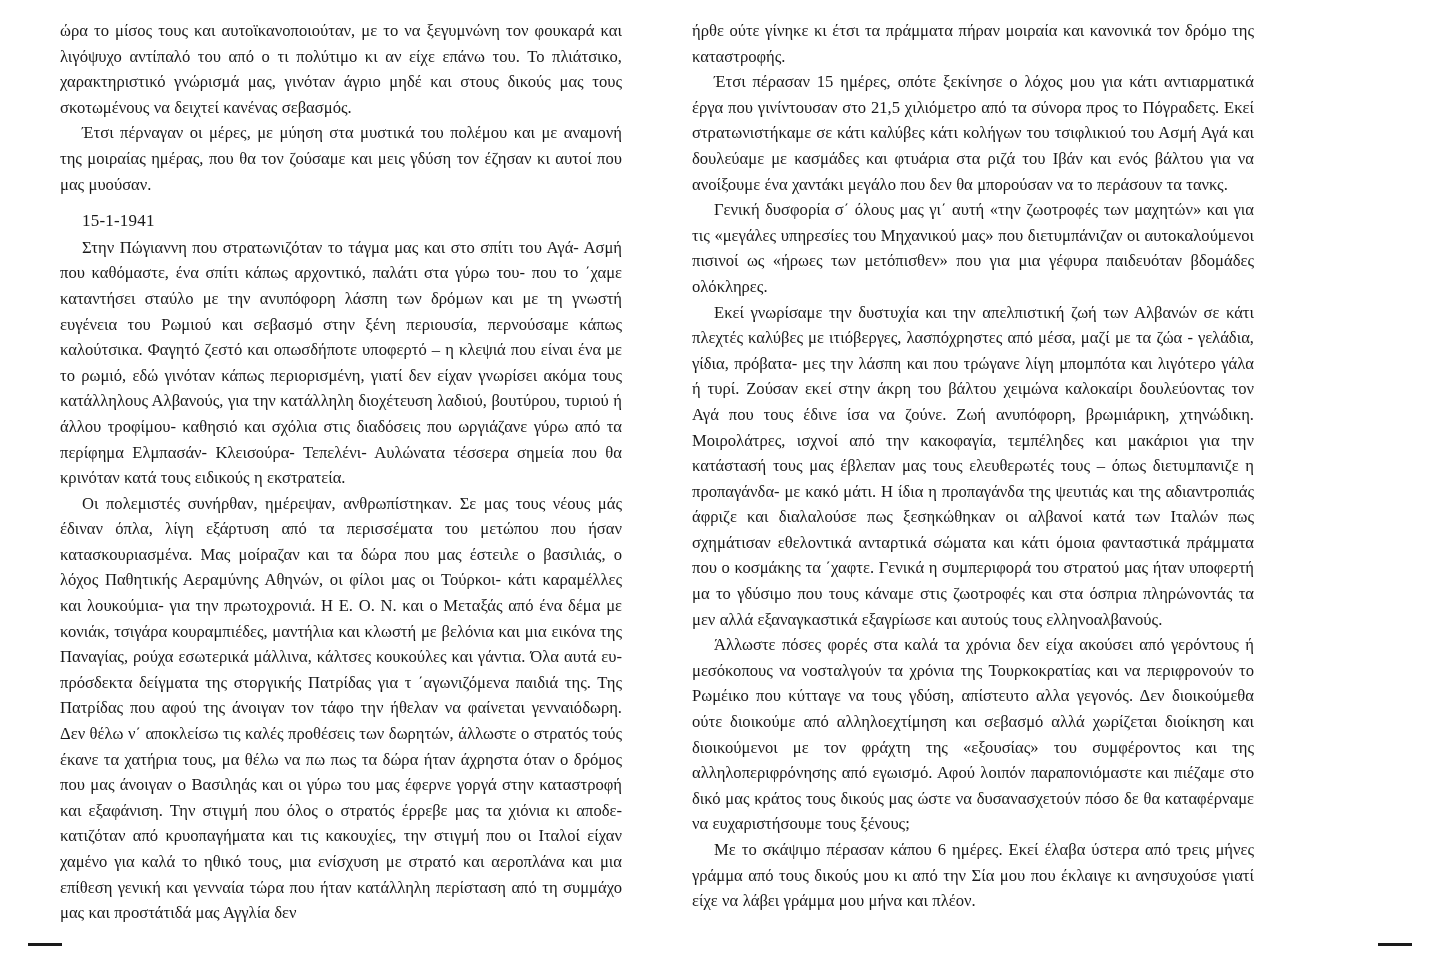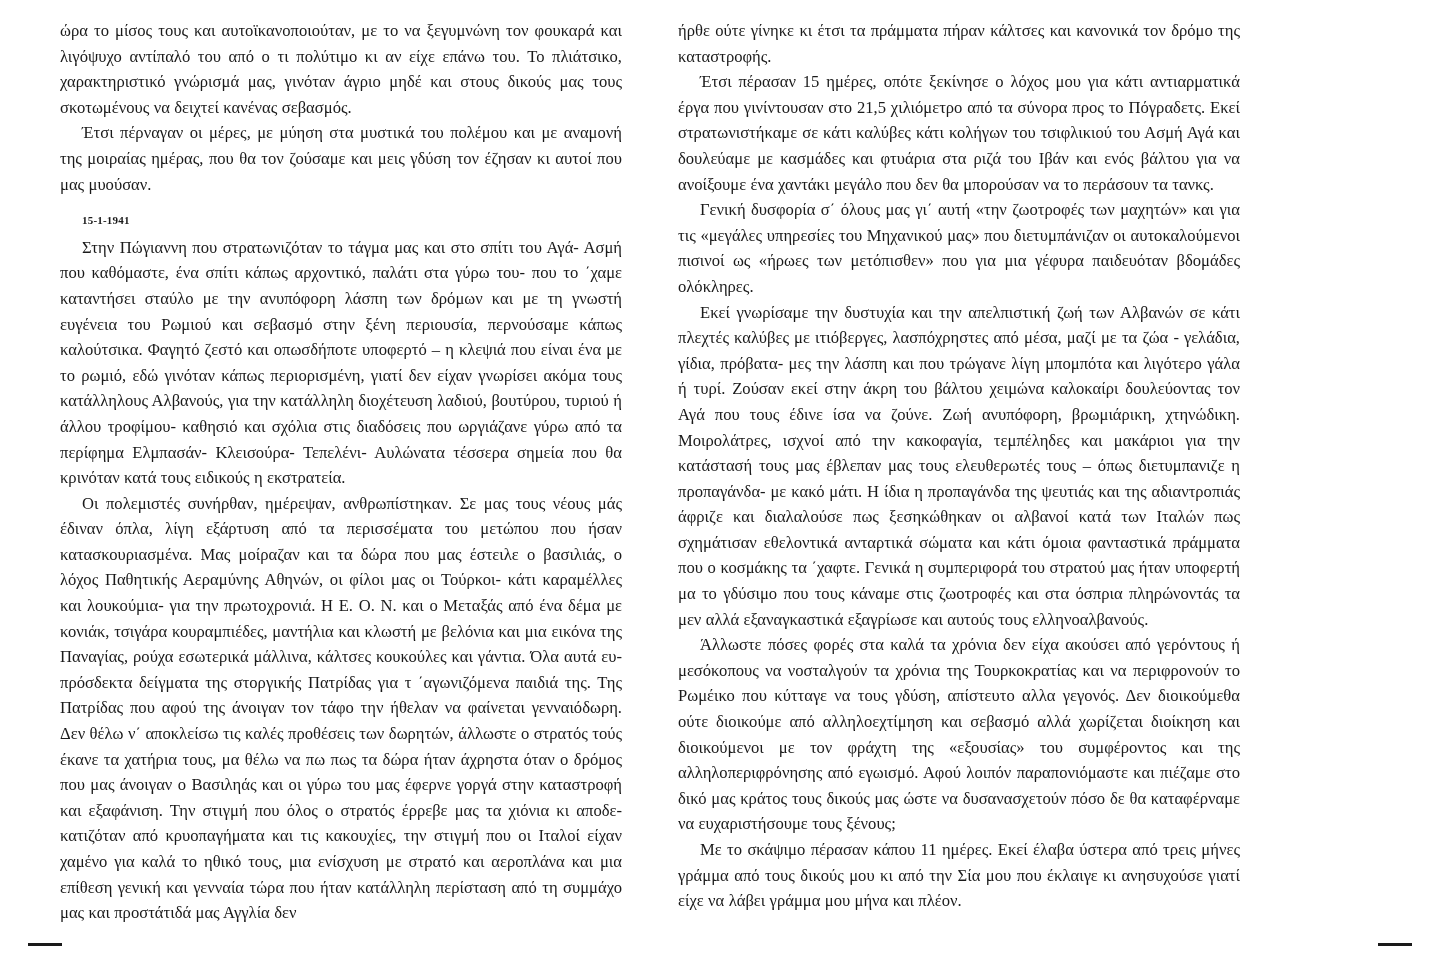--- a/index.html
+++ b/index.html
@@ -17,21 +17,21 @@
   .page {
     position: relative;
     width: 1440px;
     height: 960px;
     box-sizing: border-box;
   }
   .columns {
     display: flex;
     flex-direction: row;
     padding: 18px 60px 0 60px;
-    gap: 56px;
+    gap: 70px;
     box-sizing: border-box;
   }
   .col {
     width: 562px;
     flex: 0 0 562px;
   }
   .col p {
     margin: 0;
     font-size: 16.6px;
     line-height: 25.6px;
@@ -41,22 +41,22 @@
     hyphens: manual;
   }
   .col p.indent {
     text-indent: 22px;
   }
   .col p.noindent {
     text-indent: 0;
   }
   .date-heading {
     margin: 11px 0 1px 22px;
-    font-size: 11px;
-    font-weight: bold;
+    font-size: 17px;
+    font-weight: normal;
     line-height: 25.6px;
     letter-spacing: 0.2px;
   }
   
   .mark {
     position: absolute;
     bottom: 14px;
     width: 34px;
     height: 3px;
     background: #1a1a1a;
@@ -73,26 +73,26 @@
 
     <div class="col">
       <p class="noindent">ώρα το μίσος τους και αυτοϊκανοποιούταν, με το να ξεγυμνώνη τον φου­καρά και λιγόψυχο αντίπαλό του από ο τι πολύτιμο κι αν είχε επάνω του. Το πλιάτσικο, χαρακτηριστικό γνώρισμά μας, γινόταν άγριο μηδέ και στους δικούς μας τους σκοτωμένους να δειχτεί κανένας σεβασμός.</p>
       <p class="indent">Έτσι πέρναγαν οι μέρες, με μύηση στα μυστικά του πολέμου και με αναμονή της μοιραίας ημέρας, που θα τον ζούσαμε και μεις γδύση τον έζησαν κι αυτοί που μας μυούσαν.</p>
       <div class="date-heading">15-1-1941</div>
       <p class="indent">Στην Πώγιαννη που στρατωνιζόταν το τάγμα μας και στο σπίτι του Αγά- Ασμή που καθόμαστε, ένα σπίτι κάπως αρχοντικό, παλάτι στα γύρω του- που το ΄χαμε καταντήσει σταύλο με την ανυπόφορη λάσπη των δρόμων και με τη γνωστή ευγένεια του Ρωμιού και σεβασμό στην ξένη περιουσία, περνούσαμε κάπως καλούτσικα. Φαγητό ζεστό και οπωσδήποτε υποφερτό – η κλεψιά που είναι ένα με το ρωμιό, εδώ γι­νόταν κάπως περιορισμένη, γιατί δεν είχαν γνωρίσει ακόμα τους κα­τάλληλους Αλβανούς, για την κατάλληλη διοχέτευση λαδιού, βουτύρου, τυριού ή άλλου τροφίμου- καθησιό και σχόλια στις διαδόσεις που ωργιά­ζανε γύρω από τα περίφημα Ελμπασάν- Κλεισούρα- Τεπελένι- Αυλώνα­τα τέσσερα σημεία που θα κρινόταν κατά τους ειδικούς η εκστρατεία.</p>
       <p class="indent">Οι πολεμιστές συνήρθαν, ημέρεψαν, ανθρωπίστηκαν. Σε μας τους νέ­ους μάς έδιναν όπλα, λίγη εξάρτυση από τα περισσέματα του μετώπου που ήσαν κατασκουριασμένα. Μας μοίραζαν και τα δώρα που μας έστειλε ο βασιλιάς, ο λόχος Παθητικής Αεραμύνης Αθηνών, οι φίλοι μας οι Τούρκοι- κάτι καραμέλλες και λουκούμια- για την πρωτοχρονιά. Η Ε. Ο. Ν. και ο Μεταξάς από ένα δέμα με κονιάκ, τσιγάρα κουραμπιέ­δες, μαντήλια και κλωστή με βελόνια και μια εικόνα της Παναγίας, ρούχα εσωτερικά μάλλινα, κάλτσες κουκούλες και γάντια. Όλα αυτά ευ­πρόσδεκτα δείγματα της στοργικής Πατρίδας για τ ΄αγωνιζόμενα παιδιά της. Της Πατρίδας που αφού της άνοιγαν τον τάφο την ήθελαν να φαί­νεται γενναιόδωρη. Δεν θέλω ν΄ αποκλείσω τις καλές προθέσεις των δωρητών, άλλωστε ο στρατός τούς έκανε τα χατήρια τους, μα θέλω να πω πως τα δώρα ήταν άχρηστα όταν ο δρόμος που μας άνοιγαν ο Βασι­ληάς και οι γύρω του μας έφερνε γοργά στην καταστροφή και εξαφά­νιση. Την στιγμή που όλος ο στρατός έρρεβε μας τα χιόνια κι αποδε­κατιζόταν από κρυοπαγήματα και τις κακουχίες, την στιγμή που οι Ιταλοί είχαν χαμένο για καλά το ηθικό τους, μια ενίσχυση με στρατό και αεροπλάνα και μια επίθεση γενική και γενναία τώρα που ήταν κατάλ­ληλη περίσταση από τη συμμάχο μας και προστάτιδά μας Αγγλία δεν</p>
     </div>
 
     <div class="col">
-      <p class="noindent">ήρθε ούτε γίνηκε κι έτσι τα πράμματα πήραν κάλτσες και κανονικά τον δρόμο της καταστροφής.</p>
+      <p class="noindent">ήρθε ούτε γίνηκε κι έτσι τα πράμματα πήραν μοιραία και κανονικά τον δρόμο της καταστροφής.</p>
       <p class="indent">Έτσι πέρασαν 15 ημέρες, οπότε ξεκίνησε ο λόχος μου για κάτι αν­τιαρματικά έργα που γινίντουσαν στο 21,5 χιλιόμετρο από τα σύνορα προς το Πόγραδετς. Εκεί στρατωνιστήκαμε σε κάτι καλύβες κάτι κολή­γων του τσιφλικιού του Ασμή Αγά και δουλεύαμε με κασμάδες και φτυάρια στα ριζά του Ιβάν και ενός βάλτου για να ανοίξουμε ένα χαν­τάκι μεγάλο που δεν θα μπορούσαν να το περάσουν τα τανκς.</p>
       <p class="indent">Γενική δυσφορία σ΄ όλους μας γι΄ αυτή «την ζωοτροφές των μαχη­τών» και για τις «μεγάλες υπηρεσίες του Μηχανικού μας» που διετυμ­πάνιζαν οι αυτοκαλούμενοι πισινοί ως «ήρωες των μετόπισθεν» που για μια γέφυρα παιδευόταν βδομάδες ολόκληρες.</p>
       <p class="indent">Εκεί γνωρίσαμε την δυστυχία και την απελπιστική ζωή των Αλβα­νών σε κάτι πλεχτές καλύβες με ιτιόβεργες, λασπόχρηστες από μέσα, μαζί με τα ζώα - γελάδια, γίδια, πρόβατα- μες την λάσπη και που τρώ­γανε λίγη μπομπότα και λιγότερο γάλα ή τυρί. Ζούσαν εκεί στην άκρη του βάλτου χειμώνα καλοκαίρι δουλεύοντας τον Αγά που τους έδινε ίσα να ζούνε. Ζωή ανυπόφορη, βρωμιάρικη, χτηνώδικη. Μοιρολάτρες, ισχνοί από την κακοφαγία, τεμπέληδες και μακάριοι για την κατάστασή τους μας έβλεπαν μας τους ελευθερωτές τους – όπως διετυμπανιζε η προπαγάνδα- με κακό μάτι. Η ίδια η προπαγάνδα της ψευτιάς και της αδιαντροπιάς άφριζε και διαλαλούσε πως ξεσηκώθηκαν οι αλβανοί κατά των Ιταλών πως σχημάτισαν εθελοντικά ανταρτικά σώματα και κάτι όμοια φανταστικά πράμματα που ο κοσμάκης τα ΄χαφτε. Γενικά η συμπεριφορά του στρατού μας ήταν υποφερτή μα το γδύσιμο που τους κάναμε στις ζωοτροφές και στα όσπρια πληρώνοντάς τα μεν αλλά εξα­ναγκαστικά εξαγρίωσε και αυτούς τους ελληνοαλβανούς.</p>
       <p class="indent">Άλλωστε πόσες φορές στα καλά τα χρόνια δεν είχα ακούσει από γε­ρόντους ή μεσόκοπους να νοσταλγούν τα χρόνια της Τουρκοκρατίας και να περιφρονούν το Ρωμέικο που κύτταγε να τους γδύση, απίστευτο αλλα γεγονός. Δεν διοικούμεθα ούτε διοικούμε από αλληλοεχτίμηση και σεβασμό αλλά χωρίζεται διοίκηση και διοικούμενοι με τον φράχτη της «εξουσίας» του συμφέροντος και της αλληλοπεριφρόνησης από εγωι­σμό. Αφού λοιπόν παραπονιόμαστε και πιέζαμε στο δικό μας κράτος τους δικούς μας ώστε να δυσανασχετούν πόσο δε θα καταφέρναμε να ευχαριστήσουμε τους ξένους;</p>
-      <p class="indent">Με το σκάψιμο πέρασαν κάπου 11 ημέρες. Εκεί έλαβα ύστερα από τρεις μήνες γράμμα από τους δικούς μου κι από την Σία μου που έκλαιγε κι ανησυχούσε γιατί είχε να λάβει γράμμα μου μήνα και πλέον.</p>
+      <p class="indent">Με το σκάψιμο πέρασαν κάπου 6 ημέρες. Εκεί έλαβα ύστερα από τρεις μήνες γράμμα από τους δικούς μου κι από την Σία μου που έκλαιγε κι ανησυχούσε γιατί είχε να λάβει γράμμα μου μήνα και πλέον.</p>
     </div>
 
   </div>
 
   <div class="mark left"></div>
   <div class="mark right"></div>
 
 </div>
 
 </body></html>

